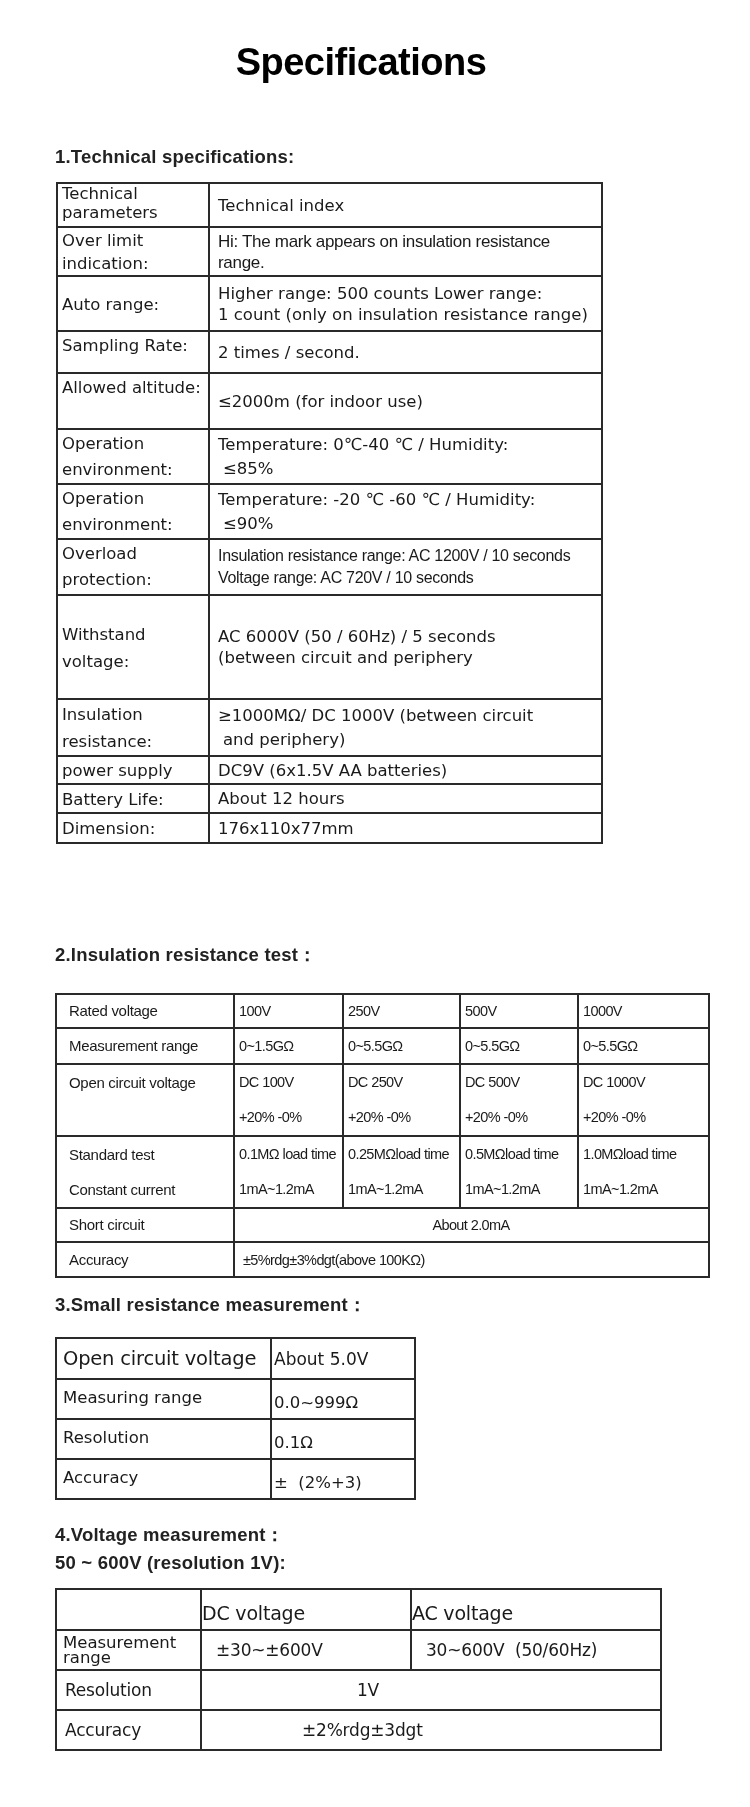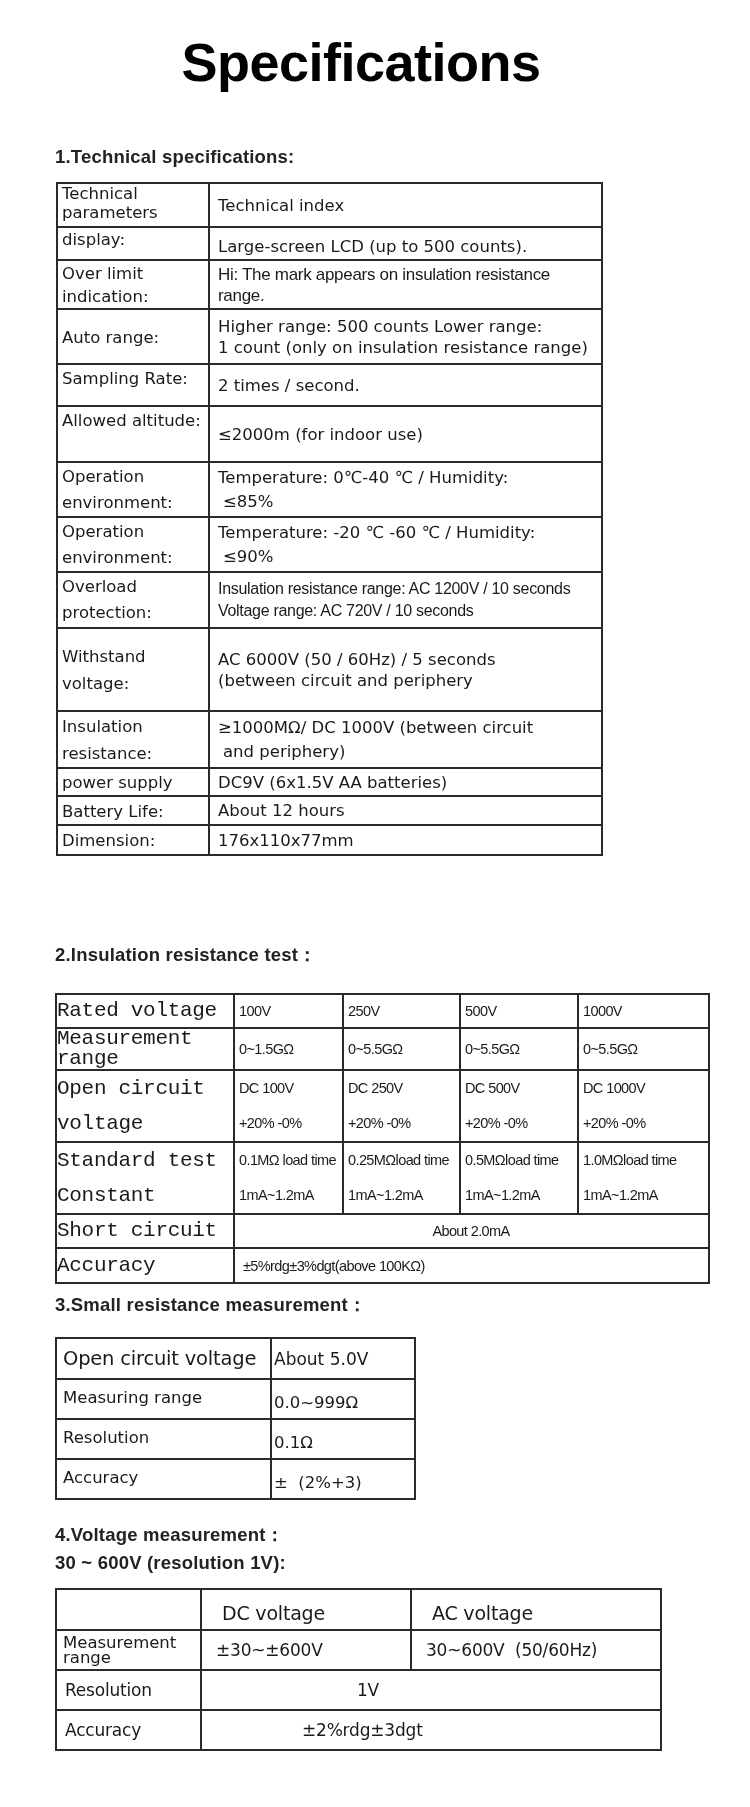--- a/index.html
+++ b/index.html
@@ -1,21 +1,21 @@
 <!DOCTYPE html>
 <html><head>
 <meta charset="utf-8">
 <style>
   * { box-sizing: border-box; margin: 0; padding: 0; }
   html, body { width: 750px; height: 1807px; background: #ffffff; overflow: hidden; }
   body { position: relative; color: #111111; font-family: "Liberation Sans", sans-serif; }
 
   .page-title {
     position: absolute; left: 0; top: 30px; width: 722px; text-align: center;
-    font-family: "Liberation Sans", sans-serif; font-weight: bold; font-size: 54px;
+    font-family: "Liberation Sans", sans-serif; font-weight: bold; font-size: 38px;
     letter-spacing: -0.5px; color: #000000; line-height: 64px;
   }
   .section-heading {
     position: absolute; left: 55px; font-weight: bold; font-size: 18.5px;
     color: #222222; line-height: 22px; letter-spacing: 0.2px;
   }
 
   table.spec { position: absolute; border-collapse: collapse; table-layout: fixed; }
   table.spec td {
     border: 2px solid #2a2a2a; vertical-align: middle; overflow: hidden;
@@ -26,37 +26,37 @@
   #t1 { left: 56px; top: 182px; width: 545px; }
   #t1 td { font-size: 16.5px; line-height: 21px; padding: 0 4px 0 4px; }
   #t1 td.val { padding-left: 8px; font-size: 16.5px; }
   #t1 td.val.narrow { font-family: "Liberation Sans", sans-serif; font-size: 16px; letter-spacing: -0.3px; padding-left: 8px; }
   #t1 td.key { vertical-align: top; padding-top: 1px; }
   #t1 td.key.mid { vertical-align: middle; }
 
   
   #t2 { left: 55px; top: 993px; width: 653px; }
   #t2 td { font-family: "Liberation Sans", sans-serif; font-size: 15px; padding: 0 5px; line-height: 20px; }
-  #t2 td.key { font-family: Liberation Mono, monospace; font-size: 21px; padding-left: 0; letter-spacing: -0.3px; }
+  #t2 td.key { font-family: Liberation Sans, sans-serif; font-size: 15px; padding-left: 12px; letter-spacing: -0.3px; }
   #t2 td.cell { font-size: 14.5px; letter-spacing: -0.6px; padding-left: 4px; }
   #t2 td.stack div { height: 35px; line-height: 35px; }
   #t2 td.center { text-align: center; }
 
   
   #t3 { left: 55px; top: 1337px; width: 359px; }
   #t3 td { font-family: "DejaVu Sans", sans-serif; font-size: 16.5px; padding: 0 6px; }
   #t3 td.val { padding-left: 2px; vertical-align: bottom; padding-bottom: 6px; }
   #t3 td.key { vertical-align: top; padding-top: 8px; }
   #t3 tr.first td { vertical-align: middle; padding-top: 0; padding-bottom: 0; font-size: 19.5px; }
   #t3 tr.first td.val { font-size: 17px; }
 
   
   #t4 { left: 55px; top: 1588px; width: 605px; }
   #t4 td { font-family: "DejaVu Sans", sans-serif; font-size: 17px; padding: 0 8px; letter-spacing: -0.2px; }
-  #t4 td.head { font-size: 19px; padding-left: 20px; padding-top: 6px; }
+  #t4 td.head { font-size: 19px; padding-left: 0; padding-top: 6px; }
   #t4 td.mr { font-size: 16.5px; line-height: 15px; padding-left: 6px; letter-spacing: 0; }
   #t4 td.val { padding-left: 14px; }
   #t4 td.span-val { padding-left: 0; }
 </style>
 </head>
 <body>
 
 <div class="page-title">Specifications</div>
 
 <div class="section-heading" style="top:146px;">1.Technical specifications:</div>
@@ -64,24 +64,20 @@
 <table id="t1" class="spec">
   <colgroup>
       <col style="width:152px">
       <col style="width:393px">
     </colgroup>
   <tbody>
       <tr style="height:44px">
     <td class="key" style="line-height:19px;padding-top:0;">Technical parameters</td>
     <td class="val">Technical index</td>
   </tr>
-  <tr style="height:33px">
-    <td class="key">display:</td>
-    <td class="val" style="vertical-align:bottom;padding-bottom:2px;">Large-screen LCD (up to 500 counts).</td>
-  </tr>
   <tr style="height:49px">
     <td class="key" style="line-height:23px;">Over limit indication:</td>
     <td class="val narrow" style="font-size:17px;">Hi: The mark appears on insulation resistance range.</td>
   </tr>
   <tr style="height:55px">
     <td class="key mid">Auto range:</td>
     <td class="val">
       <div>Higher range: 500 counts  Lower range:</div>
       <div>1 count (only on insulation resistance range)</div>
     </td>
@@ -108,21 +104,21 @@
       <div style="padding-left:5px;">≤90%</div>
     </td>
   </tr>
   <tr style="height:56px">
     <td class="key" style="line-height:26px;">Overload protection:</td>
     <td class="val narrow" style="line-height:22px;">
       <div>Insulation resistance range: AC 1200V / 10 seconds</div>
       <div>Voltage range: AC 720V / 10 seconds</div>
     </td>
   </tr>
-  <tr style="height:83px">
+  <tr style="height:104px">
     <td class="key mid" style="line-height:27px;">Withstand voltage:</td>
     <td class="val" style="line-height:21px;border-radius:25px;">
       <div>AC 6000V (50 / 60Hz) / 5 seconds</div>
       <div>(between circuit and periphery</div>
     </td>
   </tr>
   <tr style="height:56px">
     <td class="key" style="line-height:27px;">Insulation resistance:</td>
     <td class="val" style="line-height:24px;">
       <div>≥1000MΩ/ DC 1000V (between circuit</div>
@@ -245,21 +241,21 @@
     <td class="val">0.1Ω</td>
   </tr>
   <tr style="height:40px">
     <td class="key">Accuracy</td>
     <td class="val" style="white-space:pre;">±  (2%+3)</td>
   </tr>
 </tbody>
   </table>
 
 <div class="section-heading" style="top:1524px;">4.Voltage measurement：</div>
-<div class="section-heading" style="top:1552px;">30 ~ 600V (resolution 1V):</div>
+<div class="section-heading" style="top:1552px;">50 ~ 600V (resolution 1V):</div>
 
 <table id="t4" class="spec">
   <colgroup>
       <col style="width:145px">
       <col style="width:210px">
       <col style="width:250px">
     </colgroup>
   <tbody>
       <tr style="height:41px">
     <td class="head"></td>

